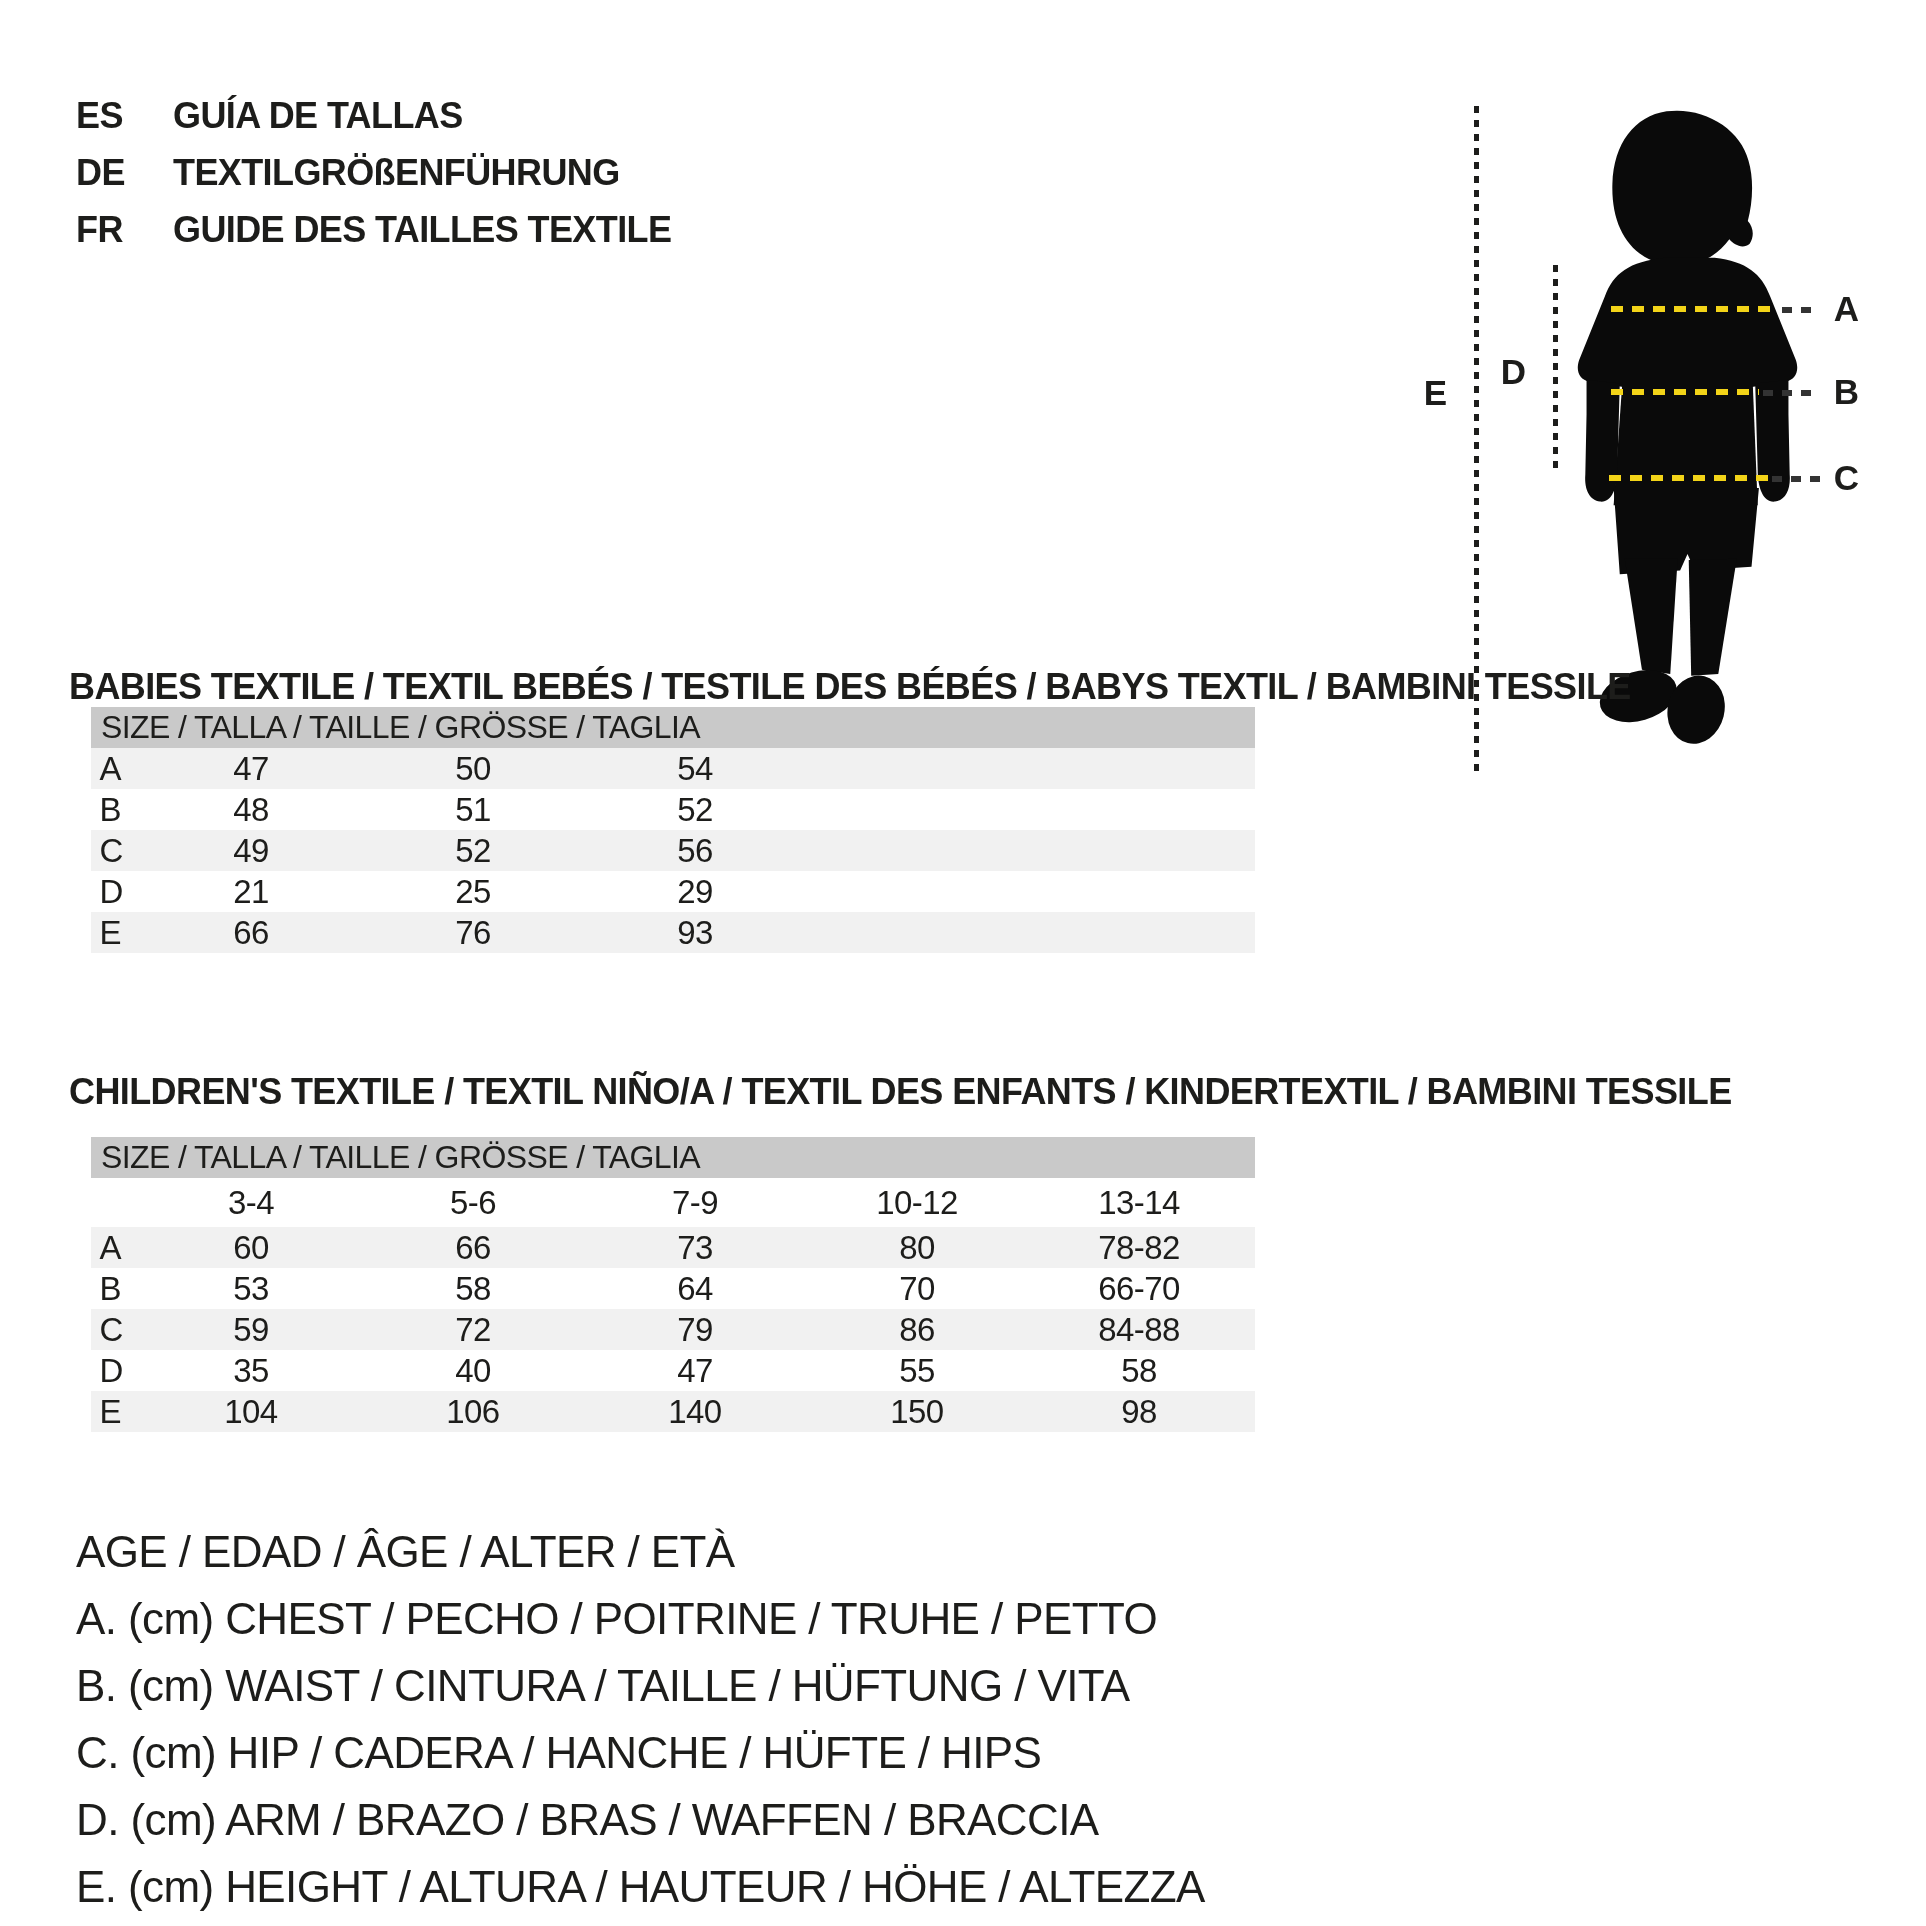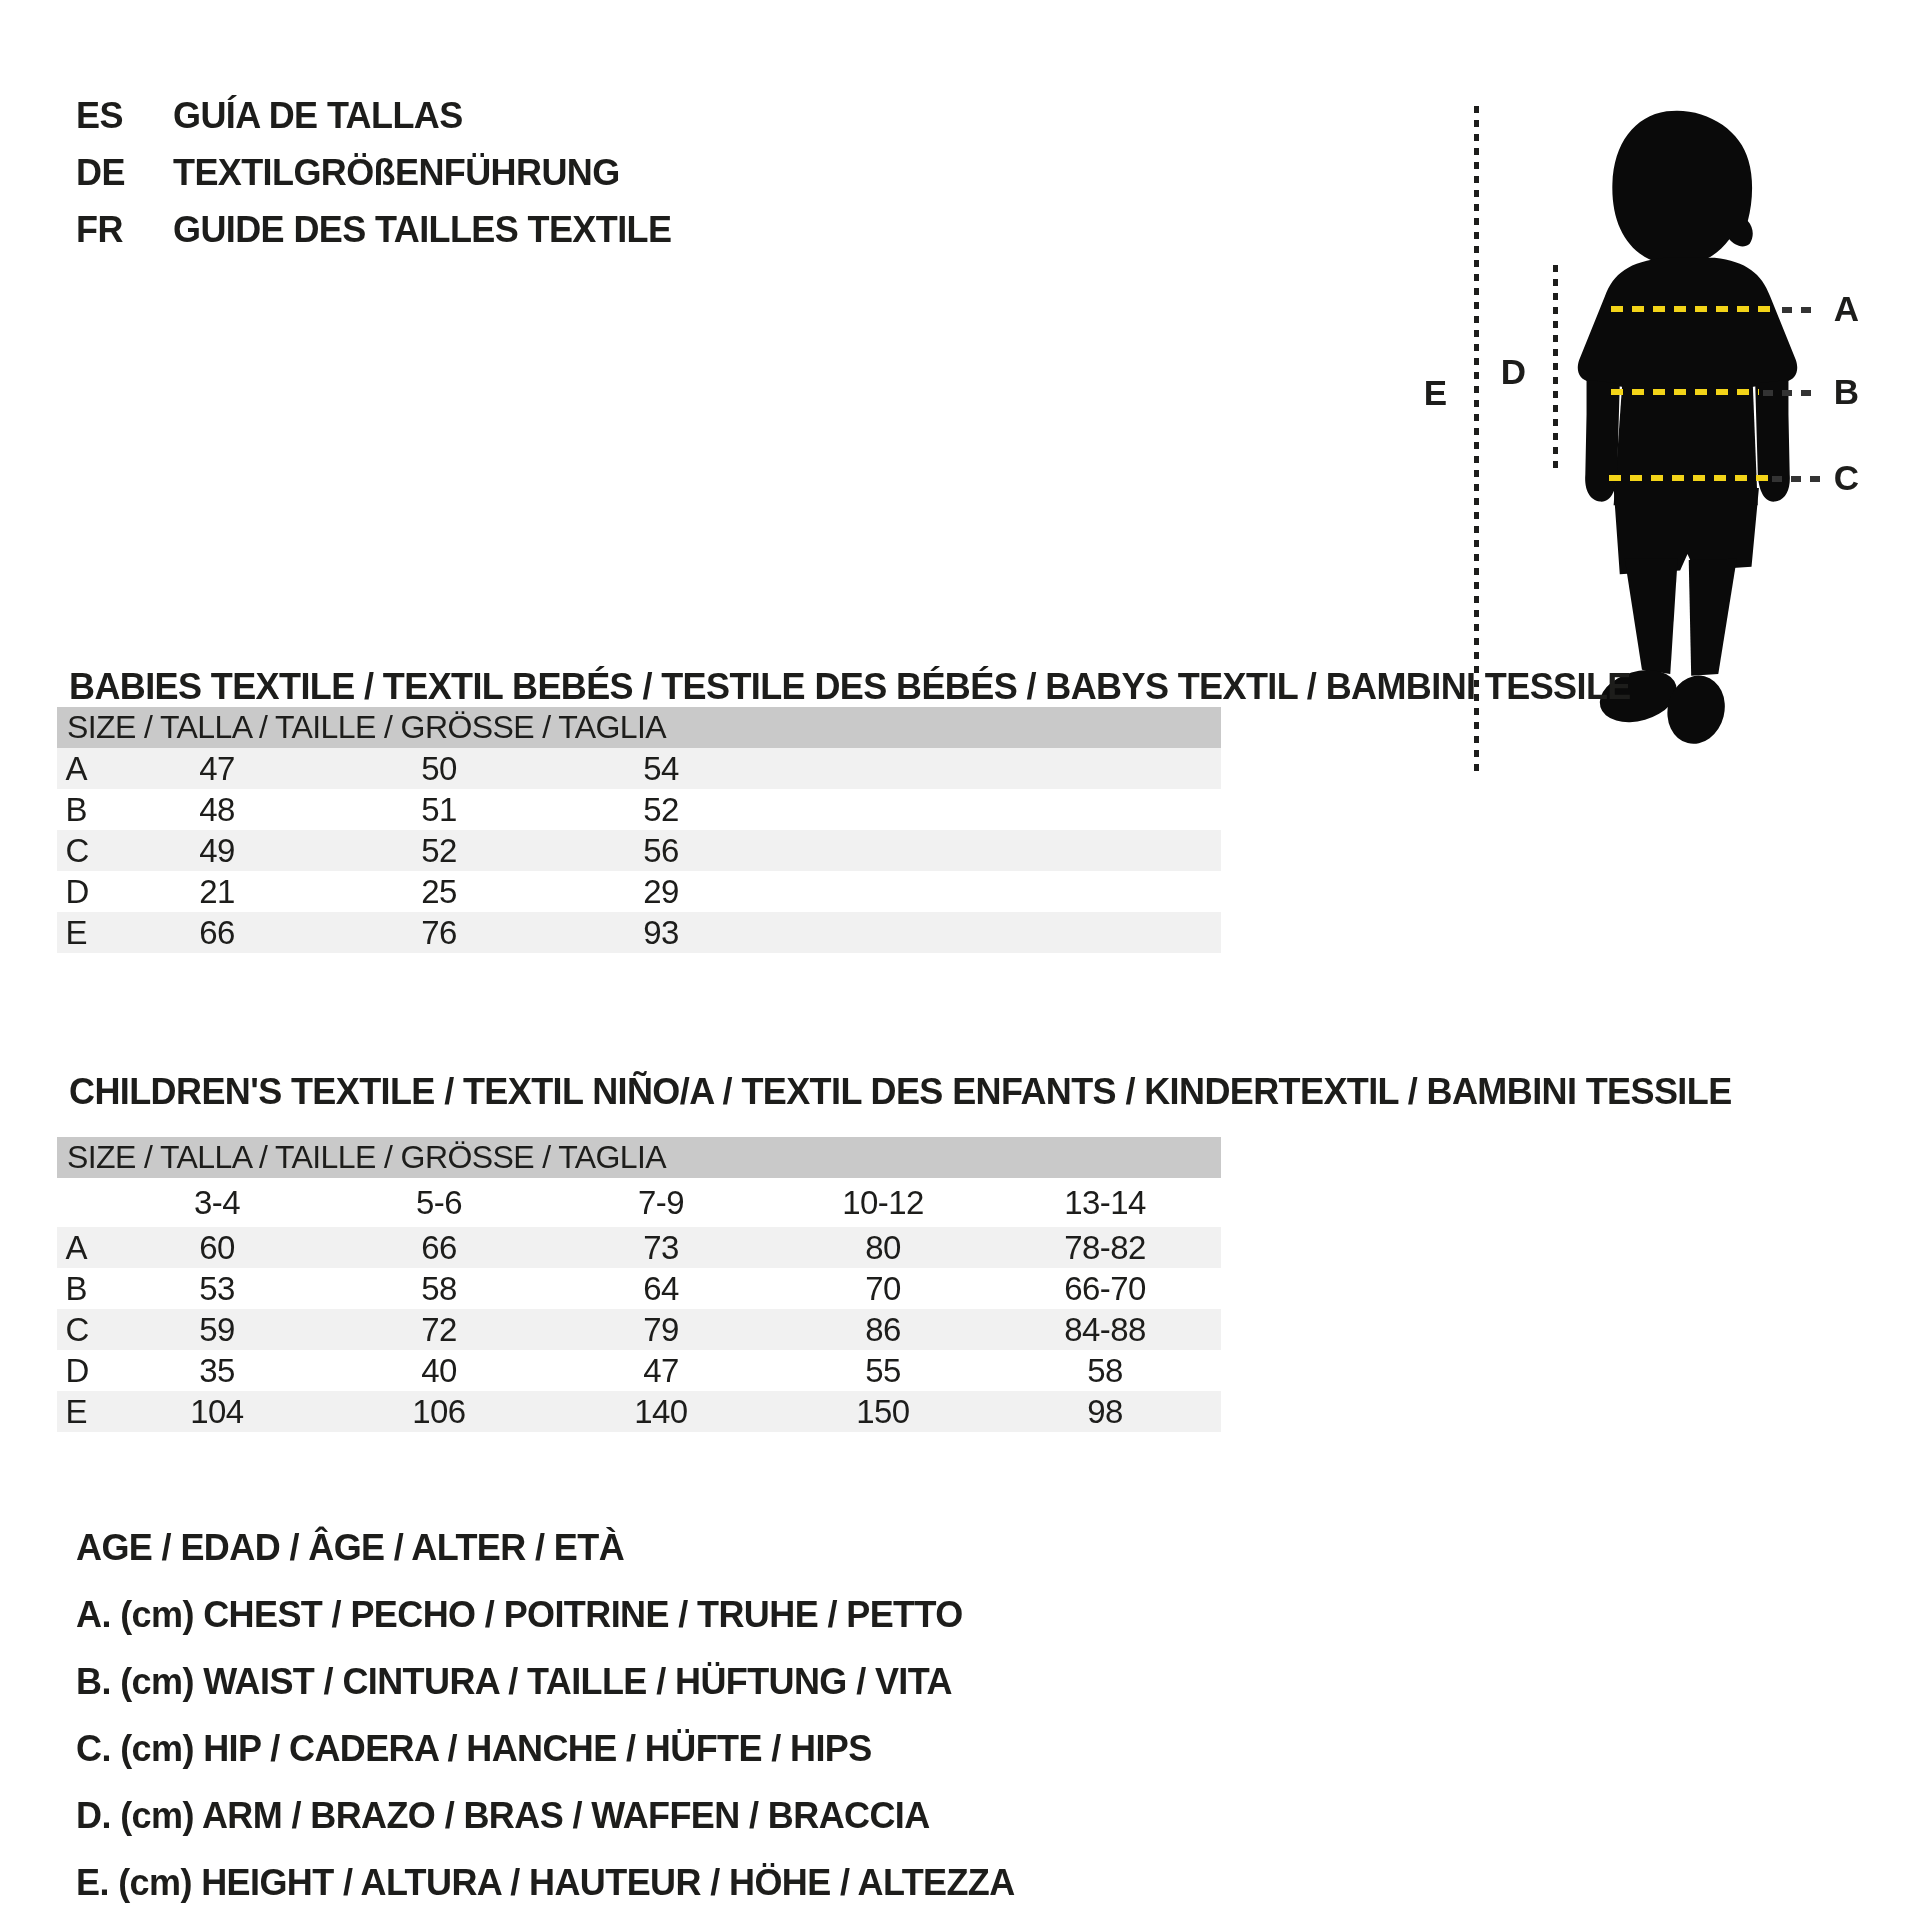--- a/index.html
+++ b/index.html
@@ -16,34 +16,34 @@
   .lang-row{display:flex;height:57px;align-items:center;}
   .lang-code{width:97px;font-size:36px;font-weight:700;letter-spacing:-0.6px;}
   .lang-title{font-size:36px;font-weight:700;letter-spacing:-0.6px;white-space:nowrap;}
 
   
   .section-heading{
     position:absolute;left:69px;
     font-size:36px;font-weight:700;letter-spacing:-0.6px;white-space:nowrap;
   }
   
-  .table{position:absolute;left:57px;width:1164px;}
+  .table{position:absolute;left:91px;width:1164px;}
   .size-header{
     height:41px;line-height:41px;background:var(--hdr,#c9c9c9);
     font-size:32px;padding-left:10px;letter-spacing:-0.6px;white-space:nowrap;
   }
   .trow{display:grid;grid-template-columns:49px repeat(var(--cols,3),222px);height:41px;align-items:center;}
   .trow.cols{height:49px;}
   .trow.alt{background:var(--rowalt,#f1f1f1);}
   .cell{font-size:33px;text-align:center;letter-spacing:-0.6px;}
   .cell.rowlabel{text-align:left;padding-left:8.6px;}
 
   
   .legend{position:absolute;left:76px;top:1527px;}
-  .legend-line{height:67px;display:flex;align-items:flex-start;font-size:36px;font-weight:700;letter-spacing:-0.6px;white-space:nowrap;}
+  .legend-line{height:67px;display:flex;align-items:flex-start;font-size:44px;font-weight:400;letter-spacing:-0.6px;white-space:nowrap;}
 
   
   .vdash{position:absolute;width:5px;
     background:repeating-linear-gradient(to bottom,var(--ink,#1d1d1b) 0 6.8px,transparent 6.8px 14px);}
   .hdash-y{position:absolute;height:6.2px;
     background:repeating-linear-gradient(to right,var(--yellow,#f3d418) 0 12.3px,transparent 12.3px 21px);}
   .hdash-k{position:absolute;height:5.5px;
     background:repeating-linear-gradient(to right,#333 0 10px,transparent 10px 19px);}
   .meas-label{position:absolute;font-size:35px;font-weight:700;width:35px;text-align:center;}
   .sil{position:absolute;left:1573px;top:106px;width:229px;height:641px;}

